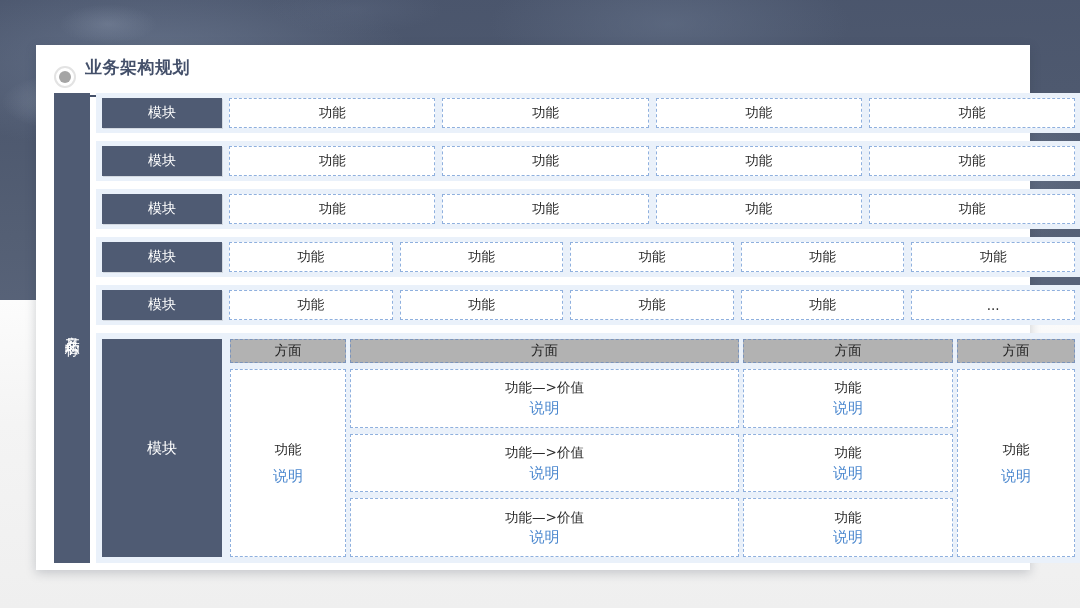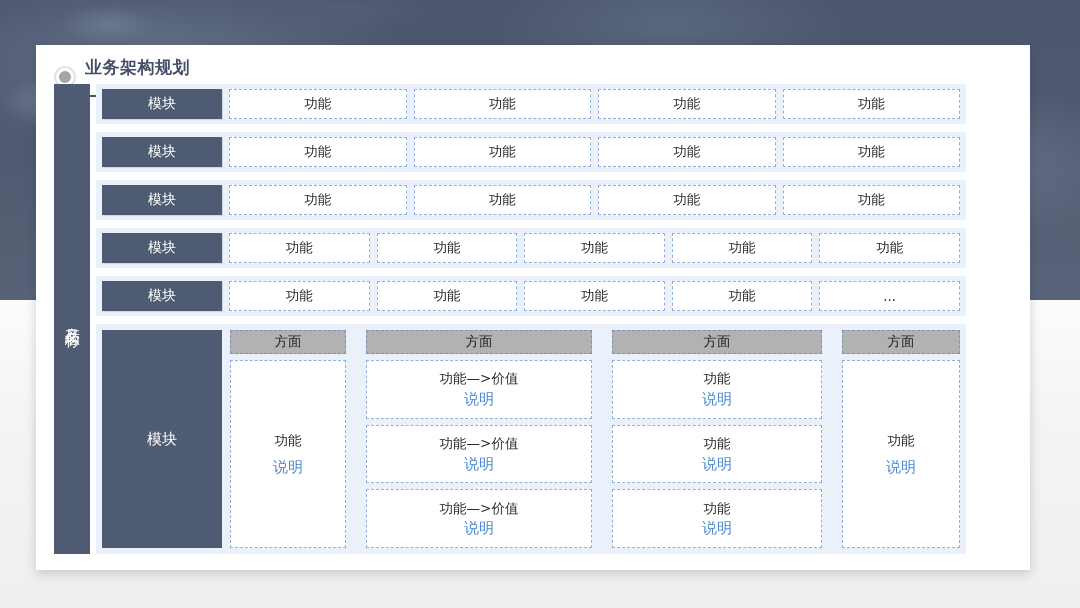--- a/index.html
+++ b/index.html
@@ -95,22 +95,22 @@
     letter-spacing: .5px;
     border-bottom: 2px solid #44506a;
     padding-bottom: 18px;
     line-height: 20px;
   }
 
   
   #body-area {
     position: absolute;
     left: 18px;
-    top: 39px;
-    width: 912px;
+    top: 48px;
+    width: 1027px;
     height: 470px;
     display: flex;
     gap: 6px;
   }
 
   
   #product-label {
     width: 36px;
     flex: 0 0 36px;
     background: #4f5b73;
@@ -182,21 +182,21 @@
     background: #4f5b73;
     color: #ffffff;
     font-size: 15px;
     display: flex;
     align-items: center;
     justify-content: center;
   }
   #bottom-cols {
     flex: 1 1 auto;
     display: flex;
-    gap: 20px;
+    gap: 4px;
     min-width: 0;
     text-align: right;
   }
   .bcol {
     display: flex;
     flex-direction: column;
     gap: 6px;
     min-width: 0;
   }
   .bcol.w1 { flex: 0 0 116px; }

